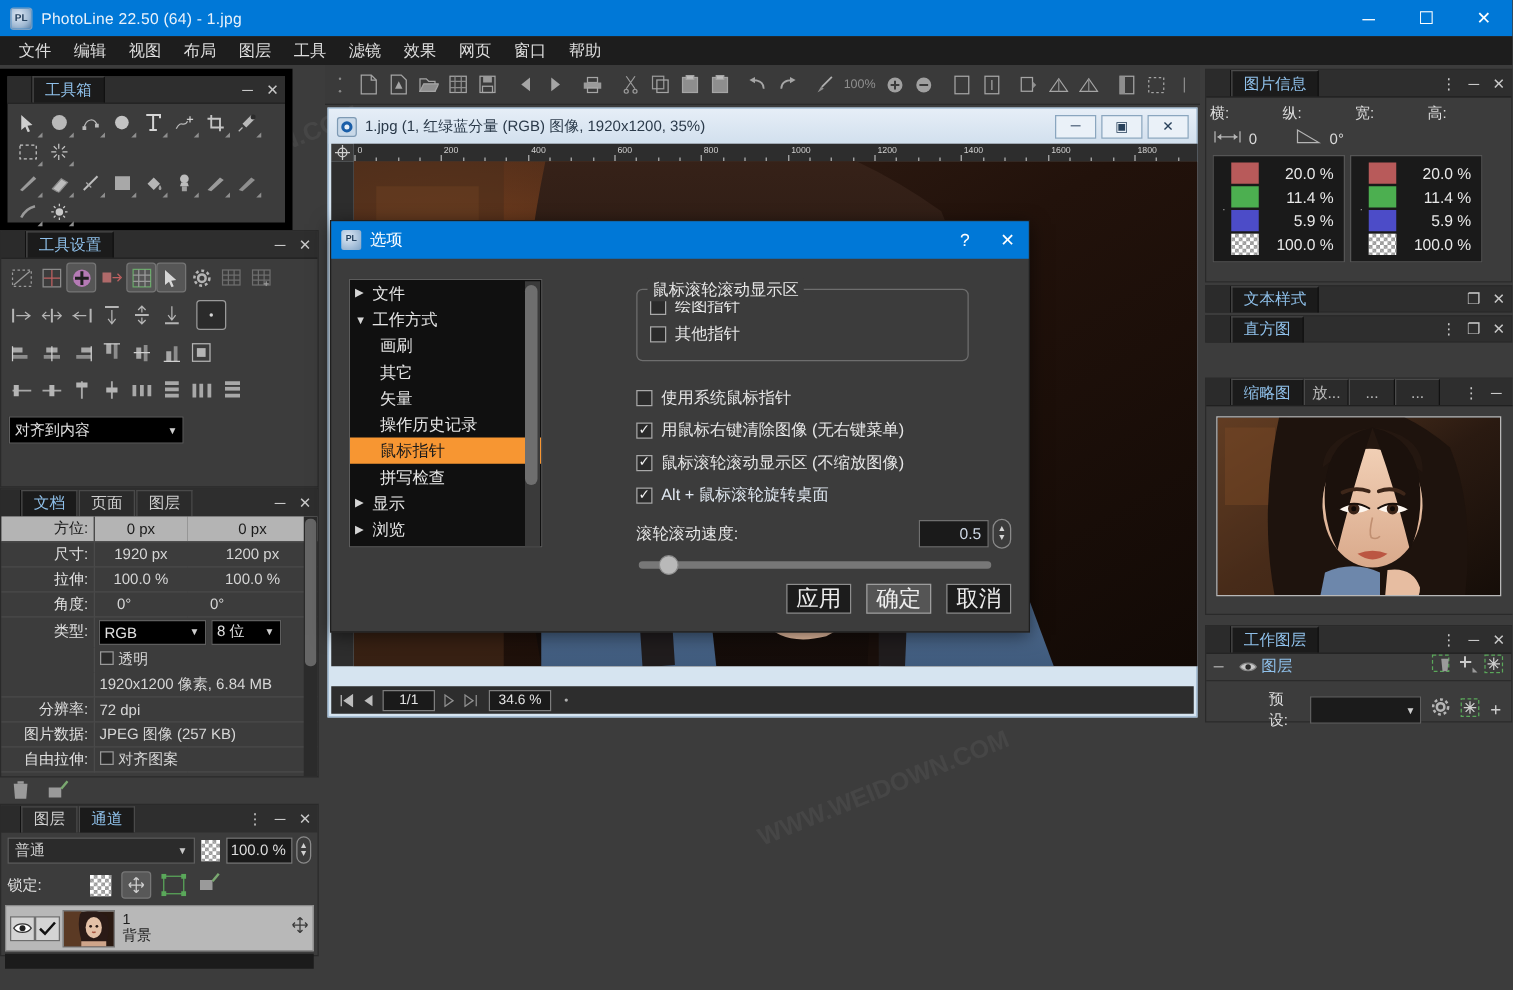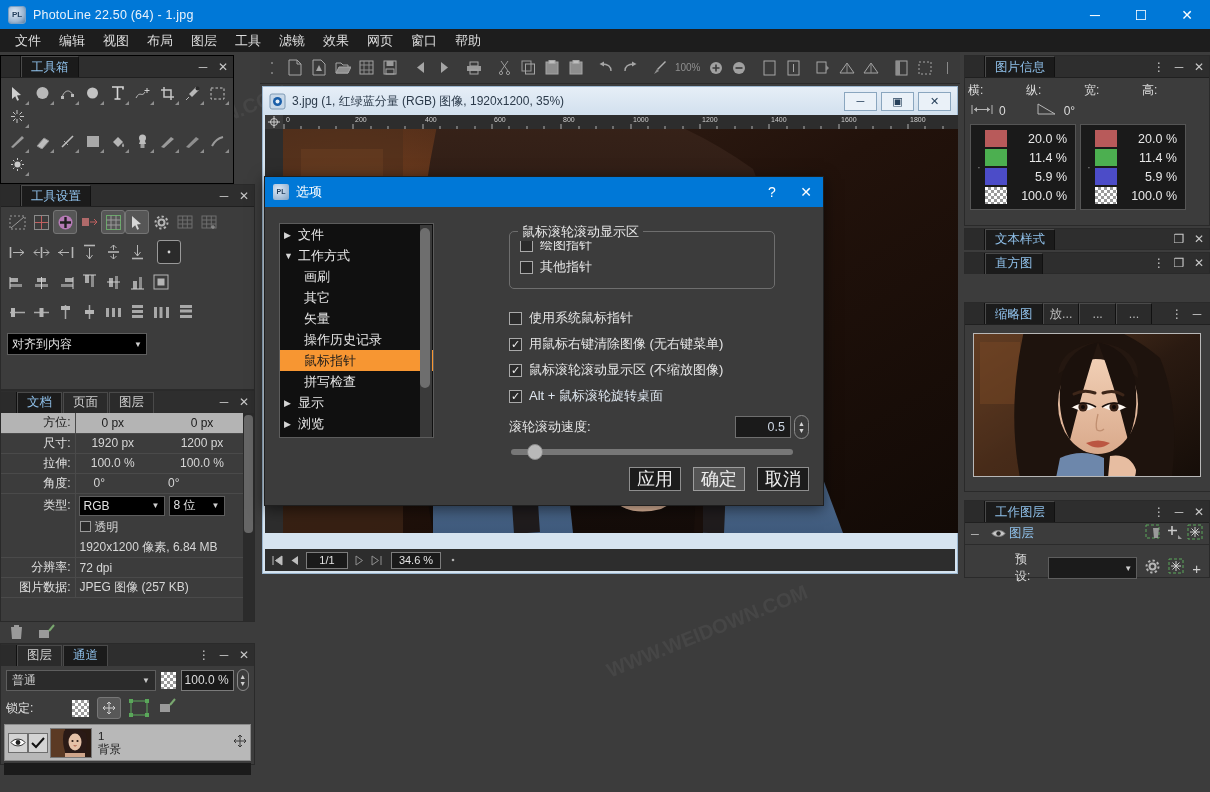--- a/index.html
+++ b/index.html
@@ -46,21 +46,21 @@
     height:21px; display:flex; align-items:center; padding:0 9px;
     color:#8fc0ea; font-size:12.5px; background:#1b1b1b;
     border-top:1px solid #4a4a4a; border-left:1px solid #4a4a4a; border-right:1px solid #111;
   }
   .ph-tab.inactive { background:#2b2b2b; color:#b9b9b9; }
   .ph-spacer { flex:1; }
   .ph-btn { width:20px; text-align:center; color:#c9c9c9; font-size:12px; line-height:22px; }
   .ph-gutter { width:20px; height:21px; background:#2b2b2b; border-right:1px solid #111; }
 
   
-  #toolbox { left:0; top:55px; width:234px; height:129px; border:1px solid #000000; }
+  #toolbox { left:0; top:55px; width:234px; height:129px; border:6px solid #000000; }
   .tool-grid { display:flex; flex-wrap:wrap; padding:4px 3px 2px 4px; }
   .tool-ic {
     width:25px; height:23px; display:flex; align-items:center; justify-content:center;
     position:relative; color:#b6b6b6;
   }
   .tool-ic svg { display:block; }
   .tool-ic .corner { position:absolute; right:1px; bottom:0px; width:0;height:0;
       border-left:4px solid transparent; border-bottom:4px solid #8e8e8e; }
 
   .colorrow { display:flex; align-items:flex-start; padding:6px 6px 0 8px; position:relative; }
@@ -914,20 +914,26 @@
           <td colspan="2" class="dim">1920x1200 像素, 6.84 MB</td>
         </tr>
         <tr>
           <td class="lbl">分辨率:</td>
           <td colspan="2">72 dpi</td>
         </tr>
         <tr>
           <td class="lbl">图片数据:</td>
           <td colspan="2" class="dim">JPEG 图像 (257 KB)</td>
         </tr>
+        <tr>
+          <td class="lbl">自由拉伸:</td>
+          <td colspan="2">
+            <span class="chk"></span><span>对齐图案</span>
+          </td>
+        </tr>
       </tbody>
         </table>
       <div style="position:absolute;right:0;top:0;width:11px;height:208px;background:#2b2b2b;">
         <div style="position:absolute;left:1px;top:2px;width:9px;height:118px;background:#666;border-radius:4px;"></div>
       </div>
     </div>
     <div style="display:flex;align-items:center;padding:3px 8px;gap:14px;">
       <div>
         <svg width="15" height="16" viewBox="0 0 15 16">
             <path d="M2 3h11l-1 12H3z" fill="#9a9a9a"></path>
@@ -1024,21 +1030,21 @@
     <div style="height:12px;background:#1b1b1b;margin:0 3px;"></div>
   </div>
 
   <div id="docwin">
     <div class="dw-title">
       <svg width="17" height="17" viewBox="0 0 17 17">
         <rect x="1" y="1" width="15" height="15" rx="2" fill="#c8d8e8" stroke="#7e9ab4"></rect>
         <circle cx="8.5" cy="8.5" r="4.5" fill="#1a5ea8"></circle>
           <circle cx="8.5" cy="8.5" r="2" fill="#e8f0f8"></circle>
       </svg>
-      <div class="t">3.jpg (1, 红绿蓝分量  (RGB)  图像, 1920x1200, 35%)</div>
+      <div class="t">1.jpg (1, 红绿蓝分量  (RGB)  图像, 1920x1200, 35%)</div>
       <div class="dw-btns">
         <div class="dw-btn">─</div>
         <div class="dw-btn">▣</div>
         <div class="dw-btn">✕</div>
       </div>
     </div>
 
     <div class="ruler-corner">
       <svg width="18" height="14" viewBox="0 0 18 14">
           <path d="M9 1v12M3 7h12" stroke="#cfcfcf"></path>

